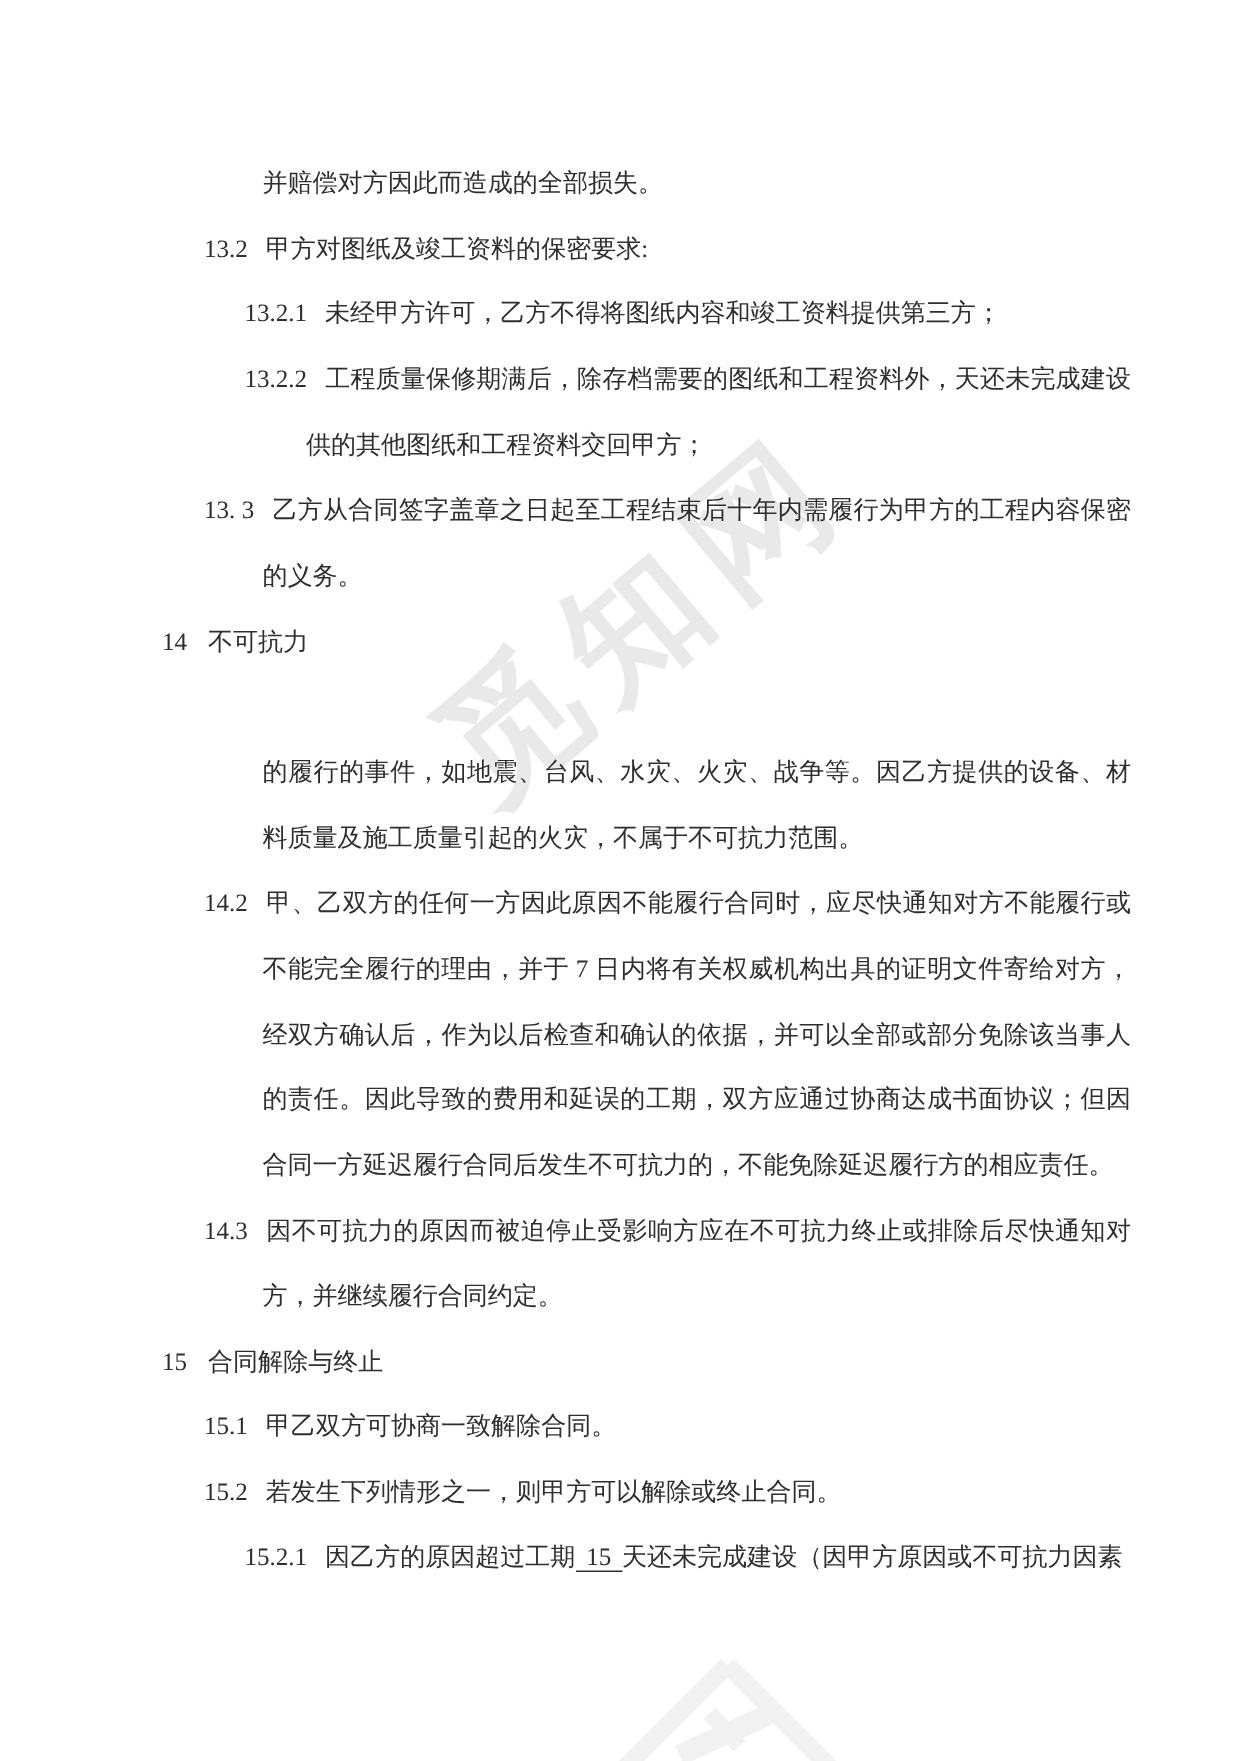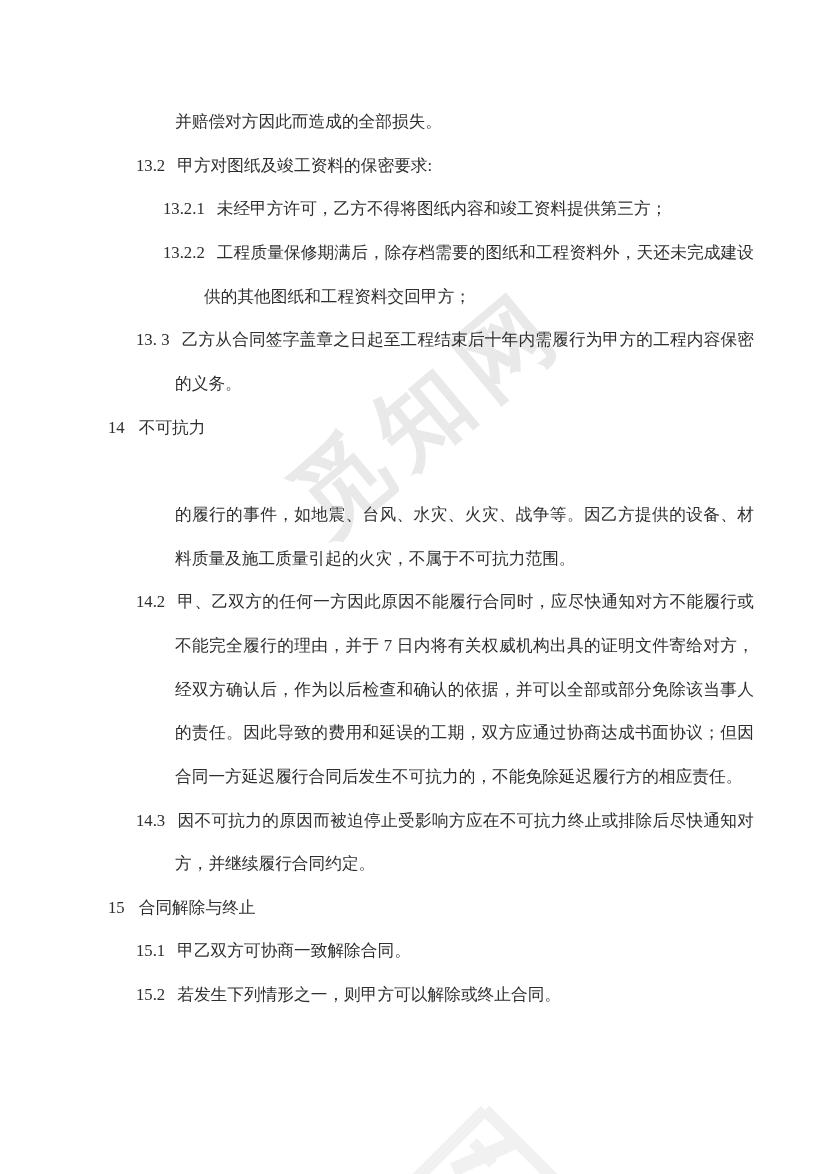--- a/index.html
+++ b/index.html
@@ -80,15 +80,16 @@
       <div class="line just" style="left: 118px; top: 590px; width: 618px;"><span class="num">14.2</span><span class="txt">甲、乙双方的任何一方因此原因不能履行合同时，应尽快通知对方不能履行或</span></div>
       <div class="line just" style="left: 157px; top: 634px; width: 579px;"><span class="txt">不能完全履行的理由，并于 7 日内将有关权威机构出具的证明文件寄给对方，</span></div>
       <div class="line just" style="left: 157px; top: 721px; width: 579px;"><span class="txt">的责任。因此导致的费用和延误的工期，双方应通过协商达成书面协议；但因</span></div>
       <div class="line just" style="left: 157px; top: 678px; width: 579px;"><span class="txt">经双方确认后，作为以后检查和确认的依据，并可以全部或部分免除该当事人</span></div>
       <div class="line" style="left: 157px; top: 765px; width: 579px;"><span class="txt">合同一方延迟履行合同后发生不可抗力的，不能免除延迟履行方的相应责任。</span></div>
       <div class="line just" style="left: 118px; top: 809px; width: 618px;"><span class="num">14.3</span><span class="txt">因不可抗力的原因而被迫停止受影响方应在不可抗力终止或排除后尽快通知对</span></div>
       <div class="line" style="left: 157px; top: 852px; width: 579px; font-family: Liberation Serif, serif;"><span class="txt">方，并继续履行合同约定。</span></div>
       <div class="line heading" style="left: 90px; top: 896px; width: 646px;"><span class="num">15</span><span class="txt">合同解除与终止</span></div>
       <div class="line" style="left: 118px; top: 939px; width: 618px;"><span class="num">15.1</span><span class="txt">甲乙双方可协商一致解除合同。</span></div>
       <div class="line" style="left: 118px; top: 983px; width: 618px;"><span class="num">15.2</span><span class="txt">若发生下列情形之一，则甲方可以解除或终止合同。</span></div>
+      <div class="line" style="left: 145px; top: 1026px; width: 591px;"><span class="num">15.2.1</span><span class="txt">因乙方的原因超过工期</span><span class="und"> 15 </span><span class="txt">天还未完成建设（因甲方原因或不可抗力因素</span></div>
     </div>
 
 </div>
 
 </body></html>

